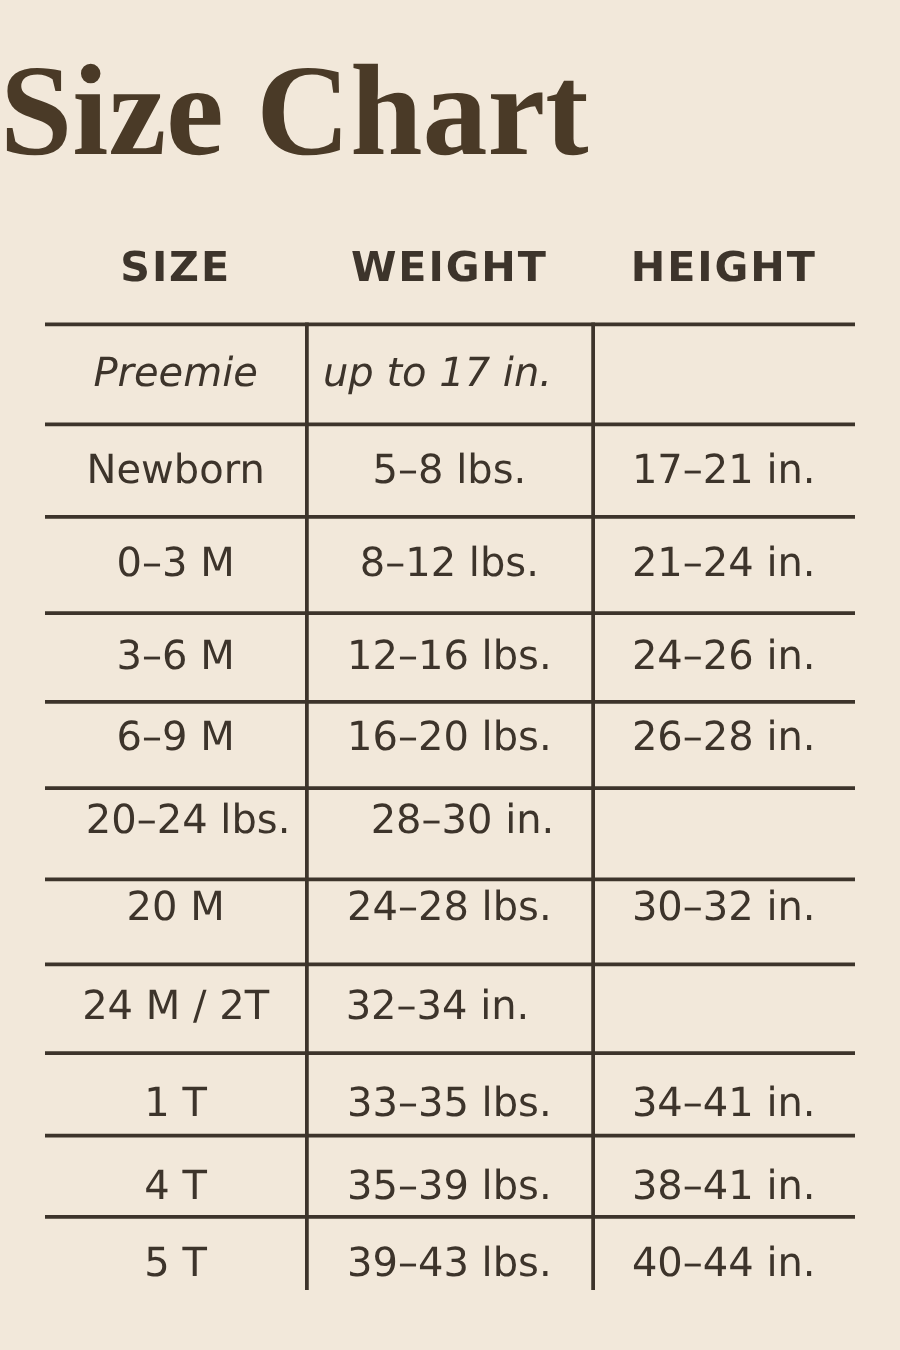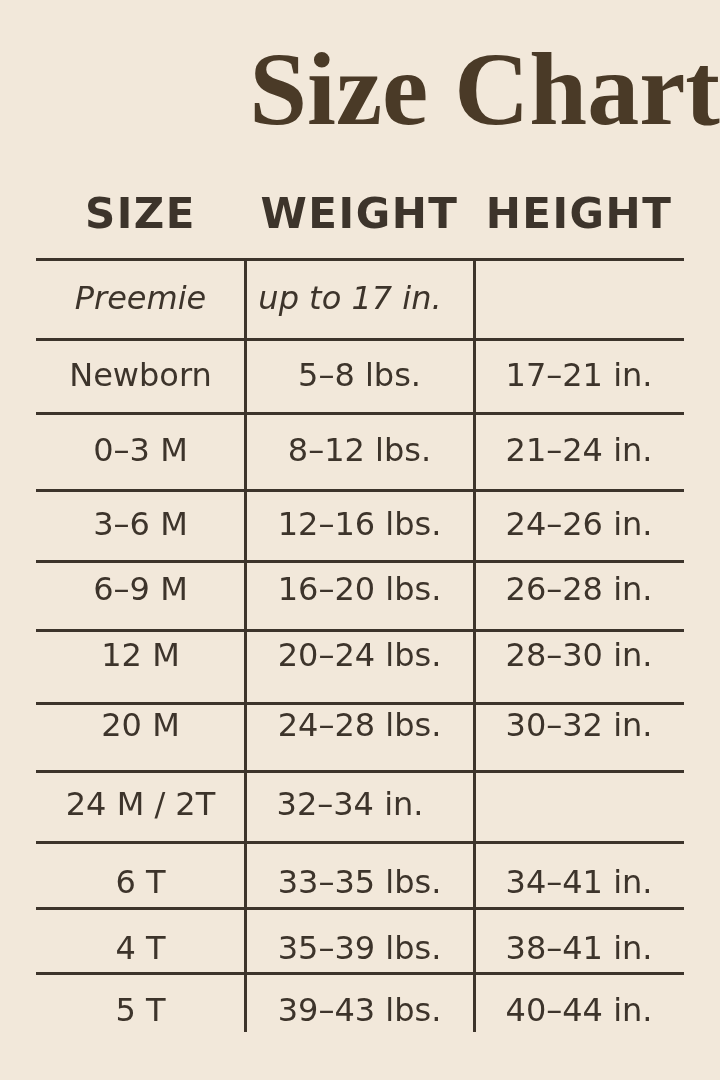--- a/index.html
+++ b/index.html
@@ -11,42 +11,42 @@
     overflow: hidden;
     font-family: "DejaVu Sans", sans-serif;
     color: #3d342b;
   }
   .title {
     position: absolute;
     top: 34px;
     left: 0;
     width: 720px;
     margin: 0;
-    text-align: right;
+    text-align: left;
     font-family: "Liberation Serif", serif;
     font-weight: 700;
     font-size: 104px;
     line-height: 1.05;
     color: #4a3a27;
     letter-spacing: 0px;
   }
   .header-row {
     position: absolute;
     top: 190px;
     left: 36px;
     width: 648px;
     height: 46px;
     display: flex;
   }
   .hcell {
     display: flex;
     align-items: center;
     justify-content: center;
     font-weight: 700;
-    font-size: 42px;
+    font-size: 33px;
     letter-spacing: 1.5px;
     color: #3d342b;
   }
   .col1 { width: 209px; }
   .col2 { width: 229px; }
   .col3 { width: 210px; }
   .table {
     position: absolute;
     top: 258px;
     left: 36px;
@@ -123,35 +123,34 @@
       <div class="cell col1">3–6 M</div>
       <div class="cell col2">12–16 lbs.</div>
       <div class="cell col3">24–26 in.</div>
     </div>
     <div class="row r5">
       <div class="cell col1">6–9 M</div>
       <div class="cell col2">16–20 lbs.</div>
       <div class="cell col3">26–28 in.</div>
     </div>
     <div class="row r6">
-      <div class="cell col1">12 M</div>
       <div class="cell col2">20–24 lbs.</div>
       <div class="cell col3">28–30 in.</div>
     </div>
     <div class="row r7">
       <div class="cell col1">20 M</div>
       <div class="cell col2">24–28 lbs.</div>
       <div class="cell col3">30–32 in.</div>
     </div>
     <div class="row r8">
       <div class="cell col1">24 M / 2T</div>
       <div class="cell col3">32–34 in.</div>
     </div>
     <div class="row r9">
-      <div class="cell col1">6 T</div>
+      <div class="cell col1">1 T</div>
       <div class="cell col2">33–35 lbs.</div>
       <div class="cell col3">34–41 in.</div>
     </div>
     <div class="row r10">
       <div class="cell col1">4 T</div>
       <div class="cell col2">35–39 lbs.</div>
       <div class="cell col3">38–41 in.</div>
     </div>
     <div class="row r11">
       <div class="cell col1">5 T</div>

